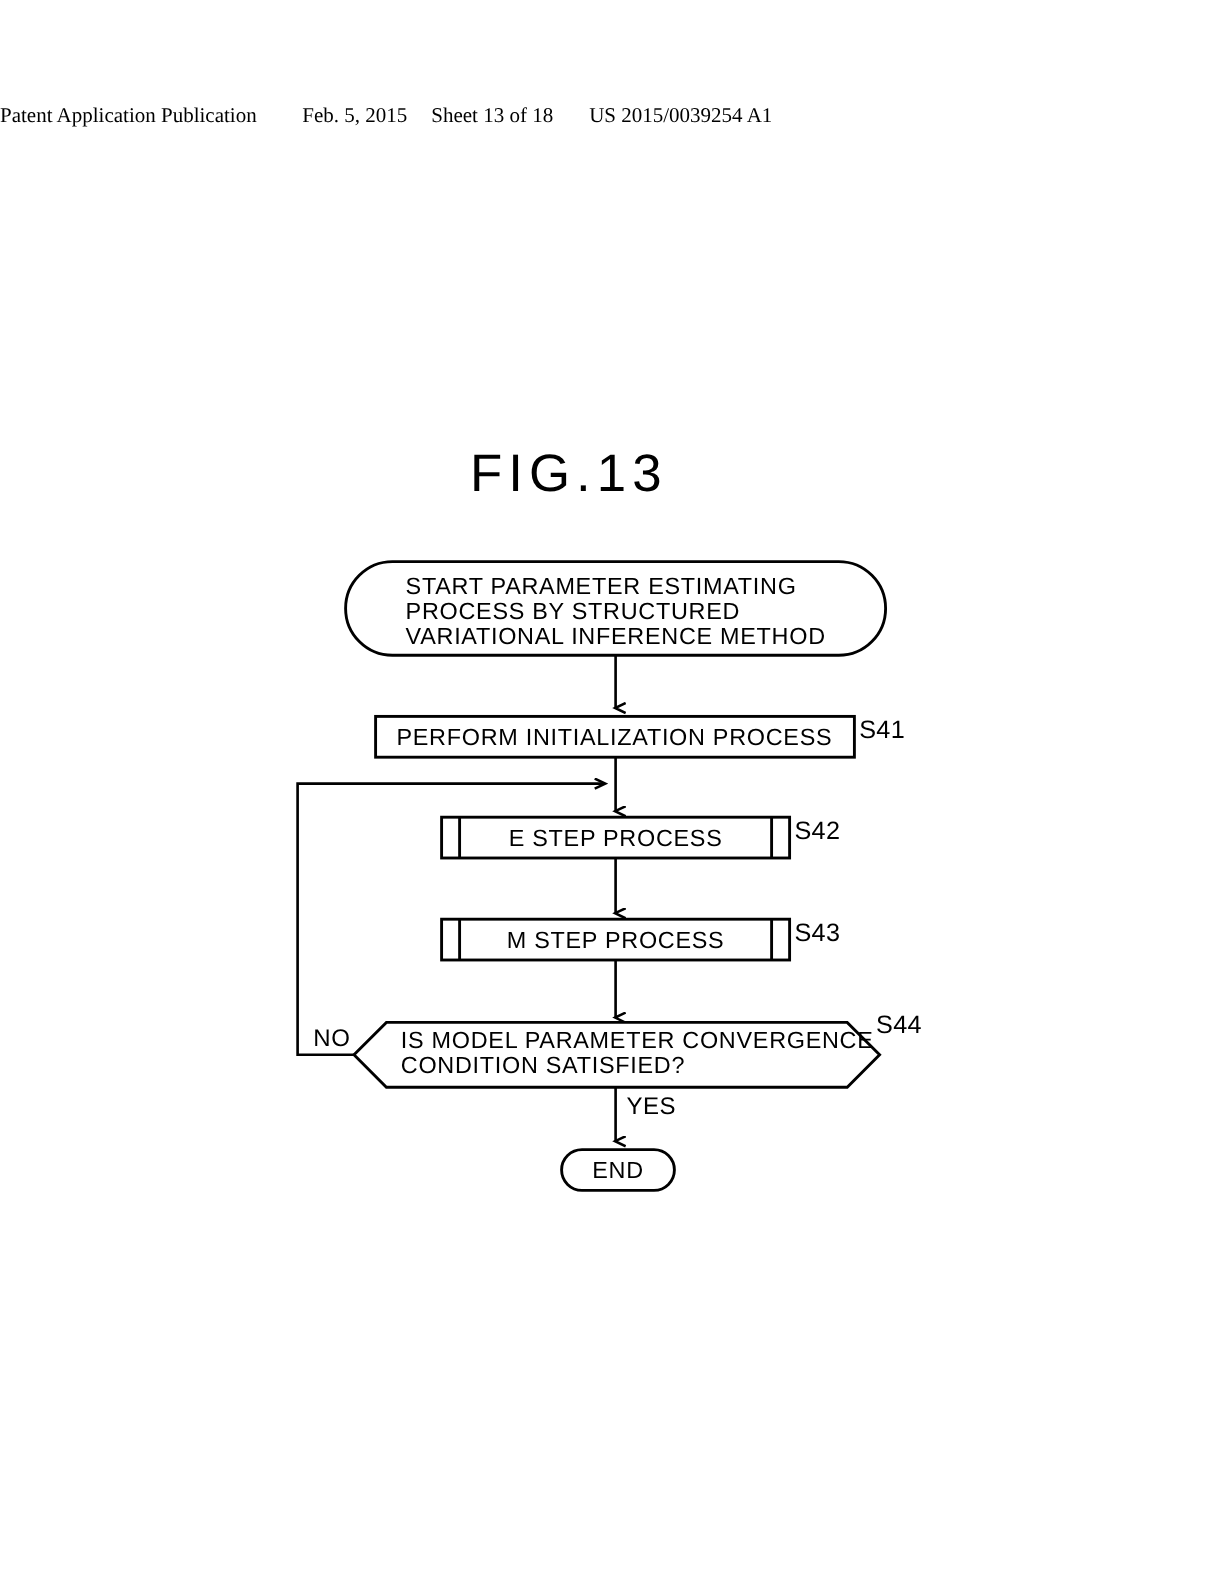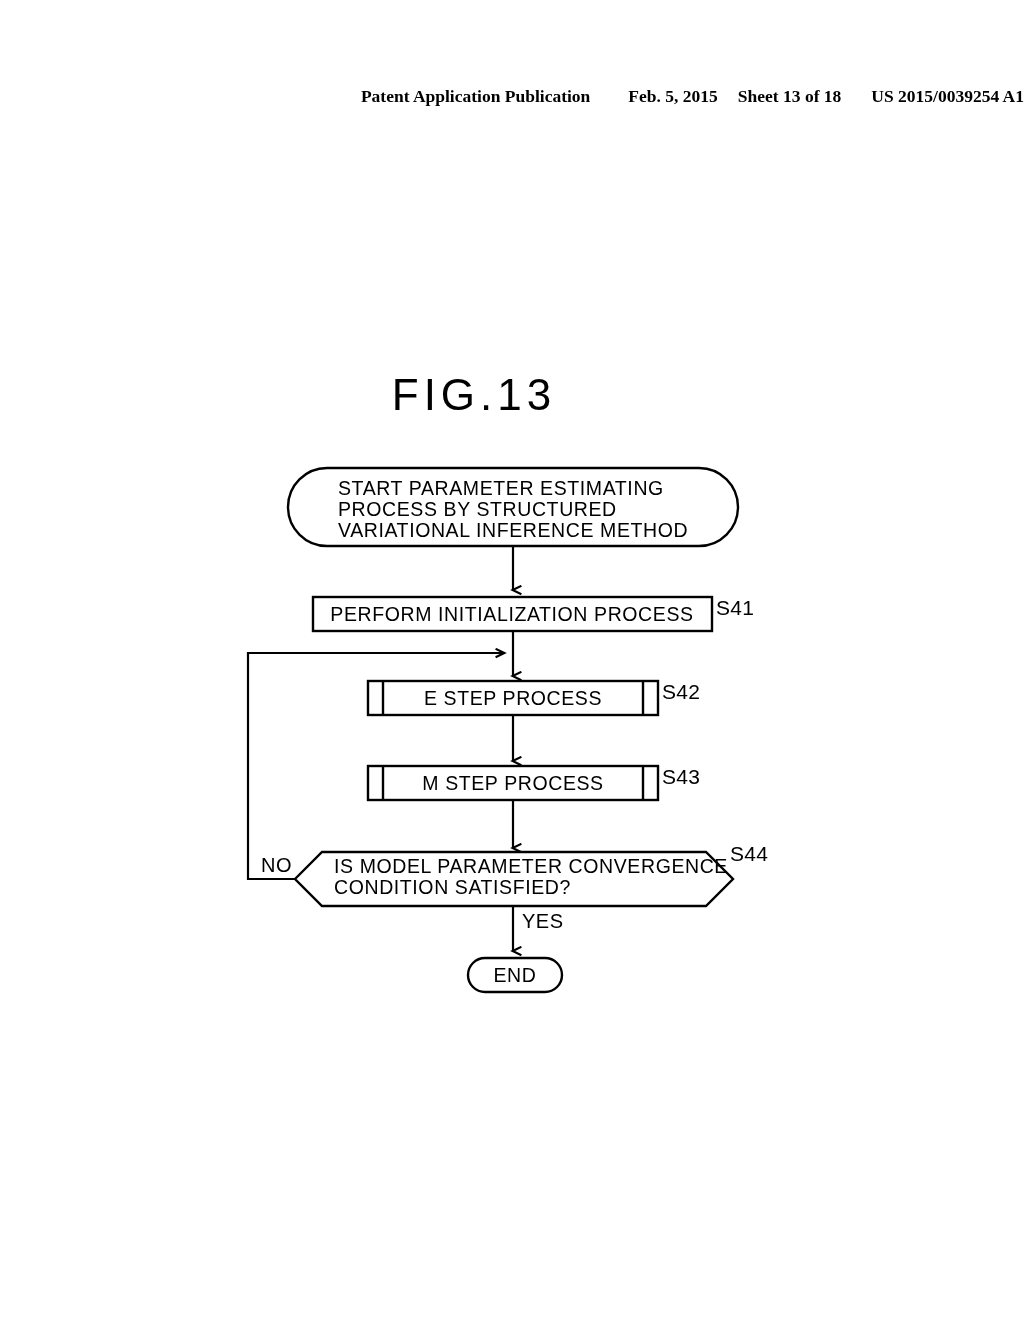--- a/index.html
+++ b/index.html
@@ -21,23 +21,23 @@
     left: 0; top: 0;
     width: 1024px;
     height: 1320px;
   }
   
   .pub-header {
     position: absolute;
     left: 0;
     top: 86px;
     width: 1024px;
-    text-align: right;
+    text-align: left;
     font-family: "Liberation Serif", serif;
-    font-weight: bold;
+    font-weight: normal;
     font-size: 17.5px;
     letter-spacing: 0px;
     white-space: nowrap;
   }
   .pub-header span { display: inline-block; }
   .hdr-gap-1 { width: 38px; }
   .hdr-gap-2 { width: 20px; }
   .hdr-gap-3 { width: 30px; }
 
   

